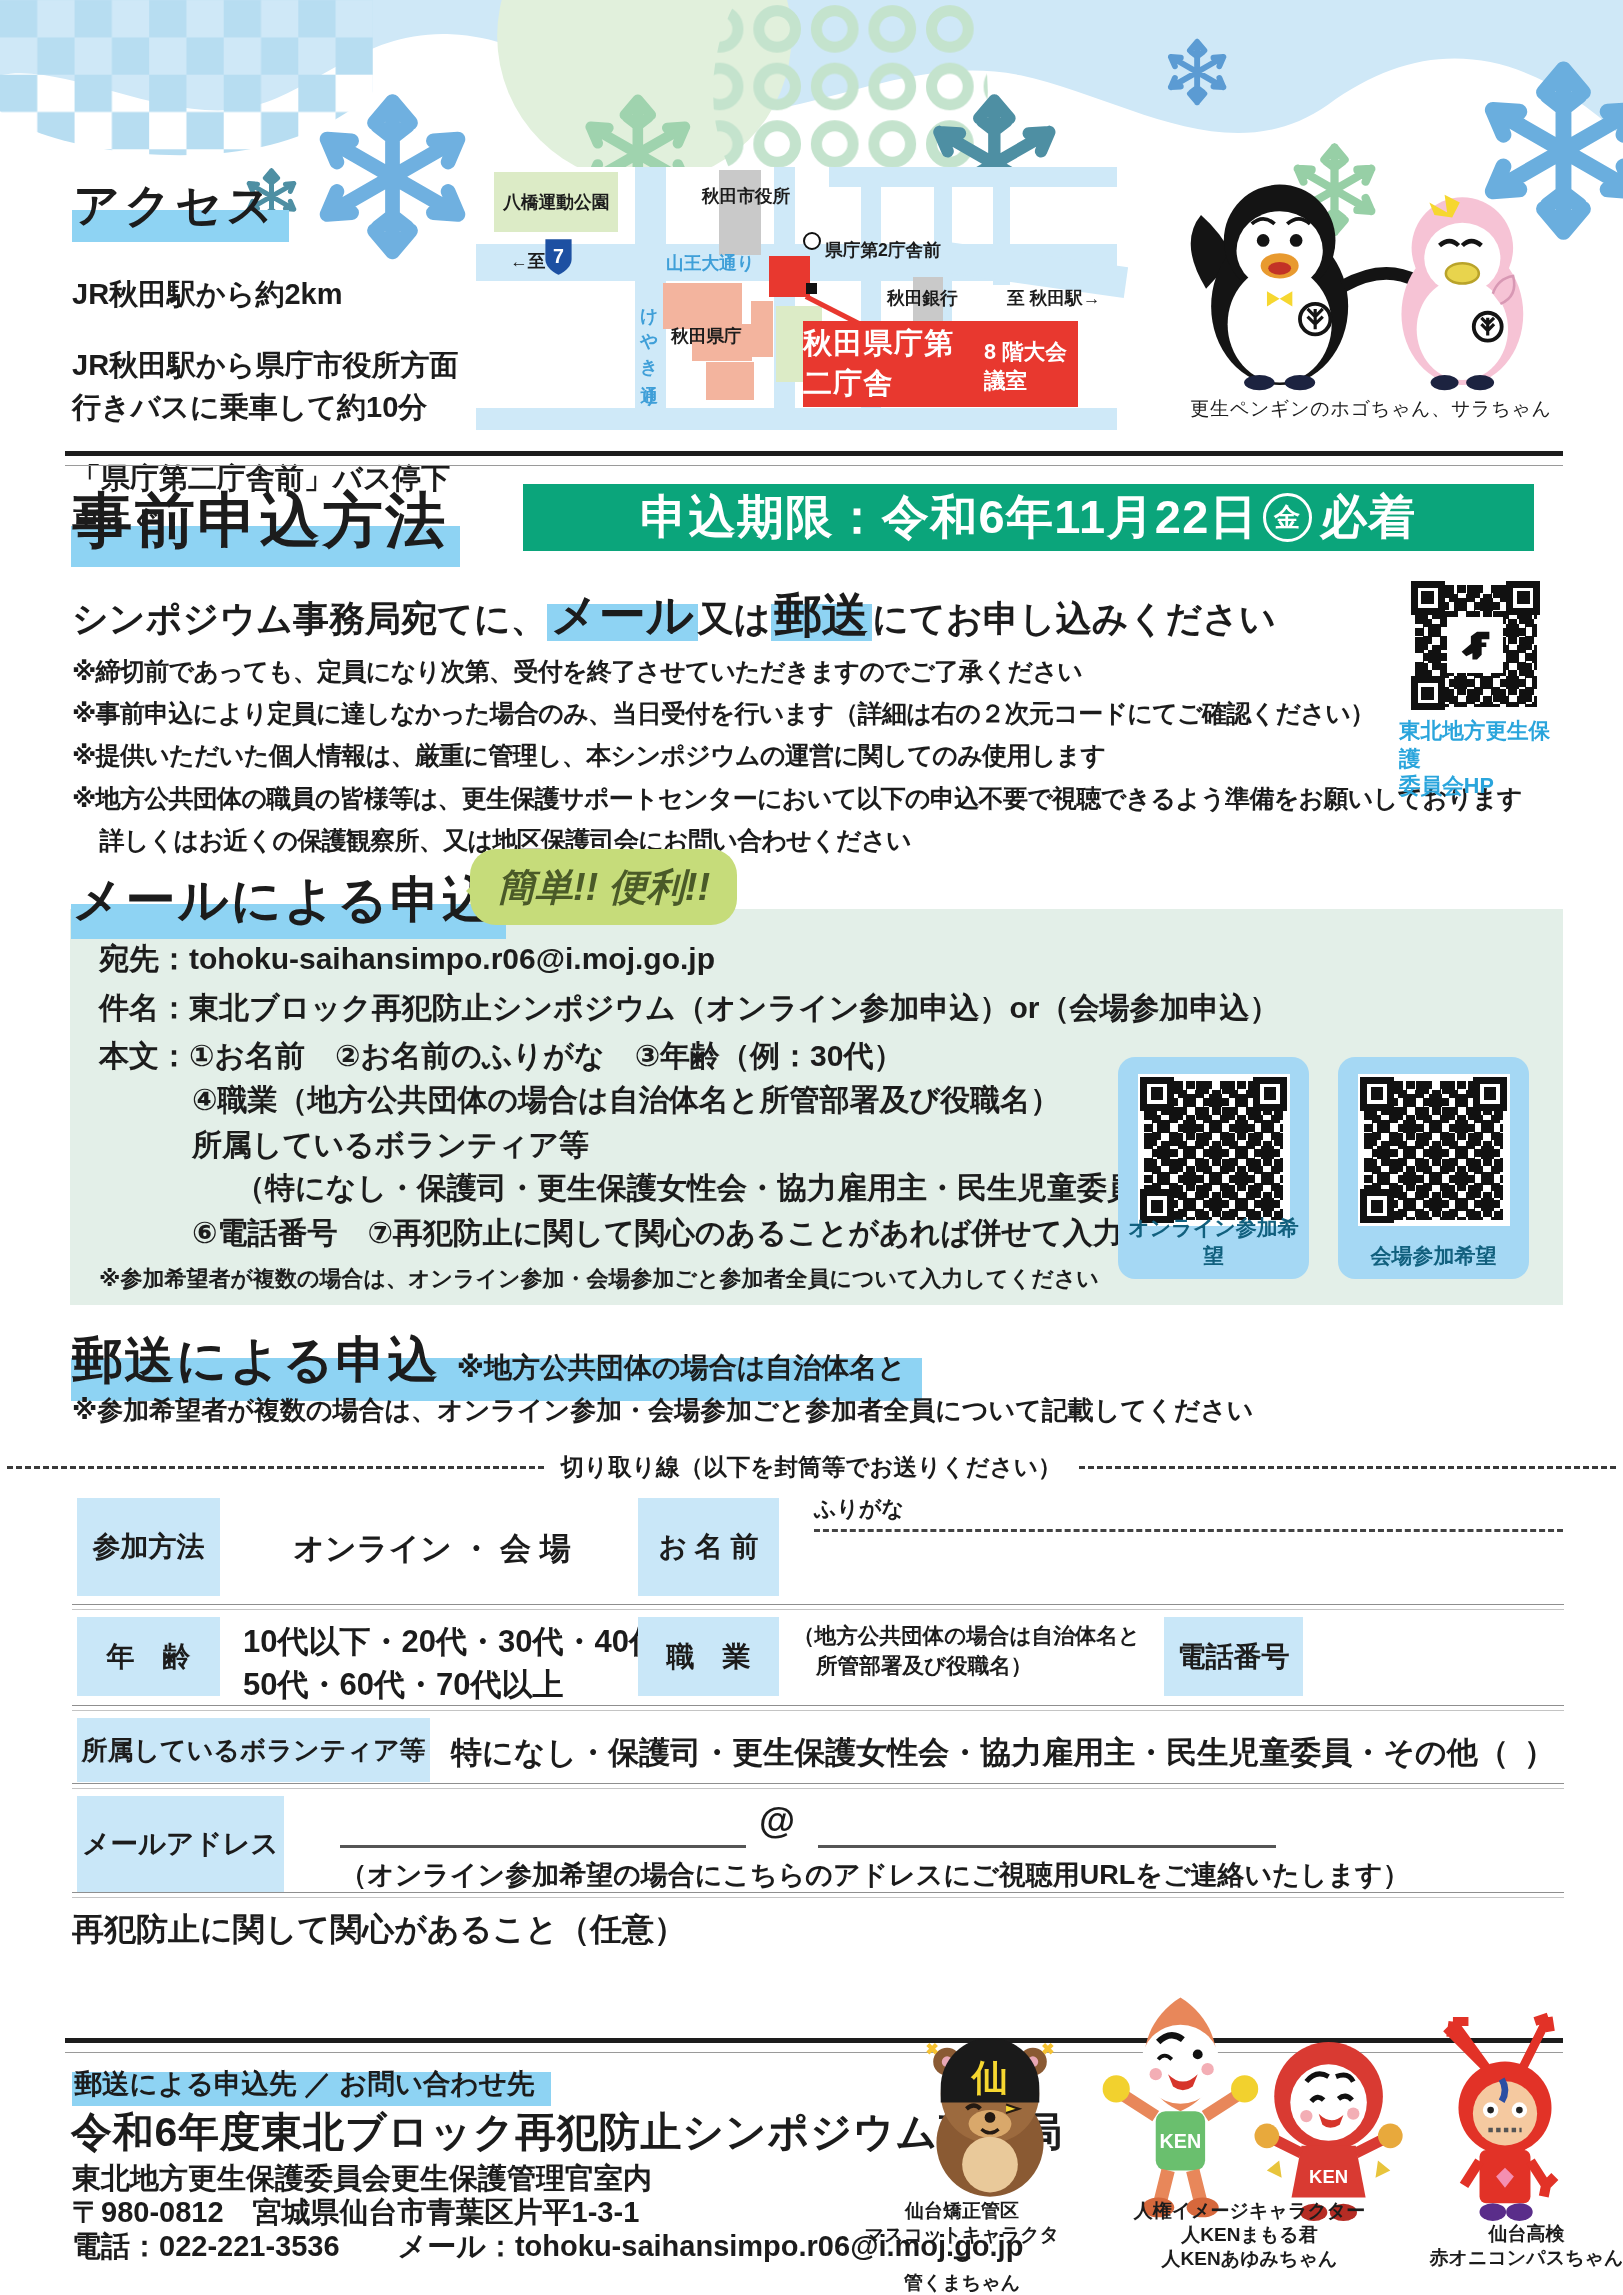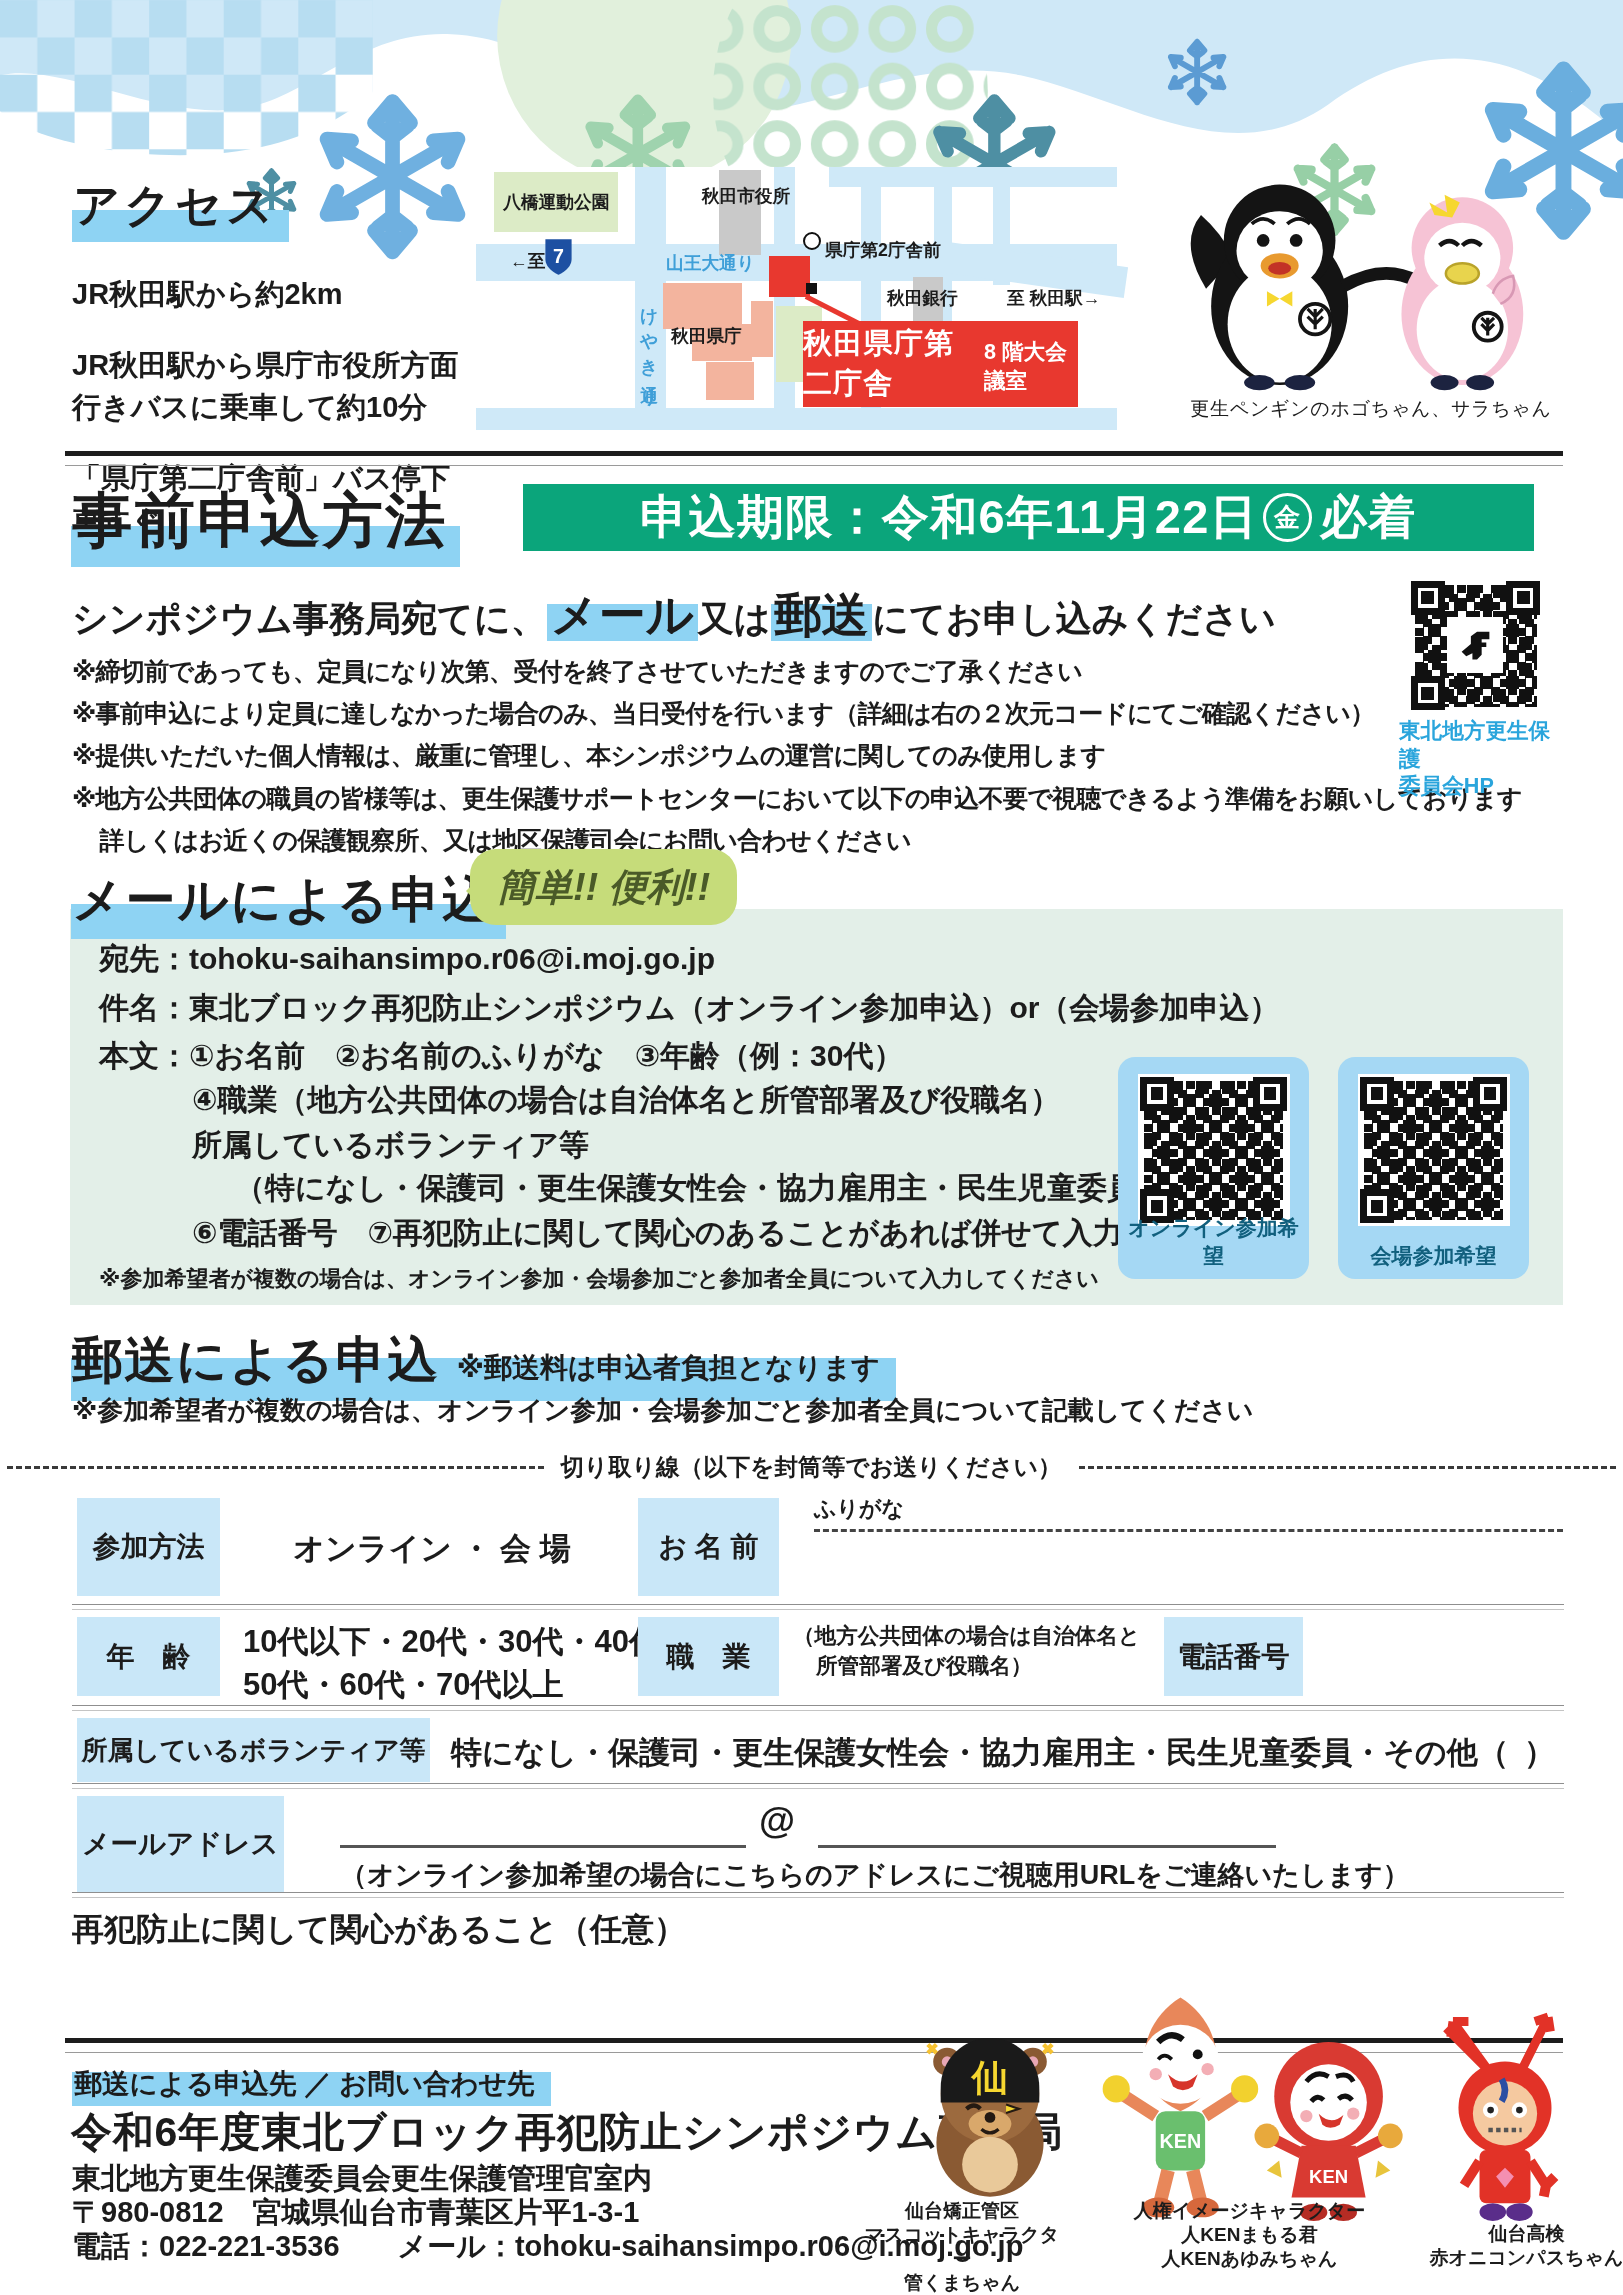--- a/index.html
+++ b/index.html
@@ -339,21 +339,21 @@
         <div class="noise"></div>
           <div class="fp tl"></div>
           <div class="fp tr"></div>
           <div class="fp bl"></div>
       </div>
       <div class="ccap">会場参加希望</div>
     </div>
   </div>
 
   <div id="postal-head">
-    <span class="wrap"><span class="h">郵送による申込</span><span class="hn">※郵送料は申込者負担となります</span></span>
+    <span class="wrap"><span class="h">郵送による申込</span><span class="hn">※地方公共団体の場合は自治体名と</span></span>
   </div>
   <div id="postal-note">※参加希望者が複数の場合は、オンライン参加・会場参加ごと参加者全員について記載してください</div>
   <div id="cutline">
     <div class="dash"></div>
     <div class="txt">切り取り線（以下を封筒等でお送りください）</div>
     <div class="dash"></div>
   </div>
 
   <div class="flabel" id="f-method-lb">参加方法</div>
   <div class="fval" id="f-method-v">オンライン ・ 会 場</div>

